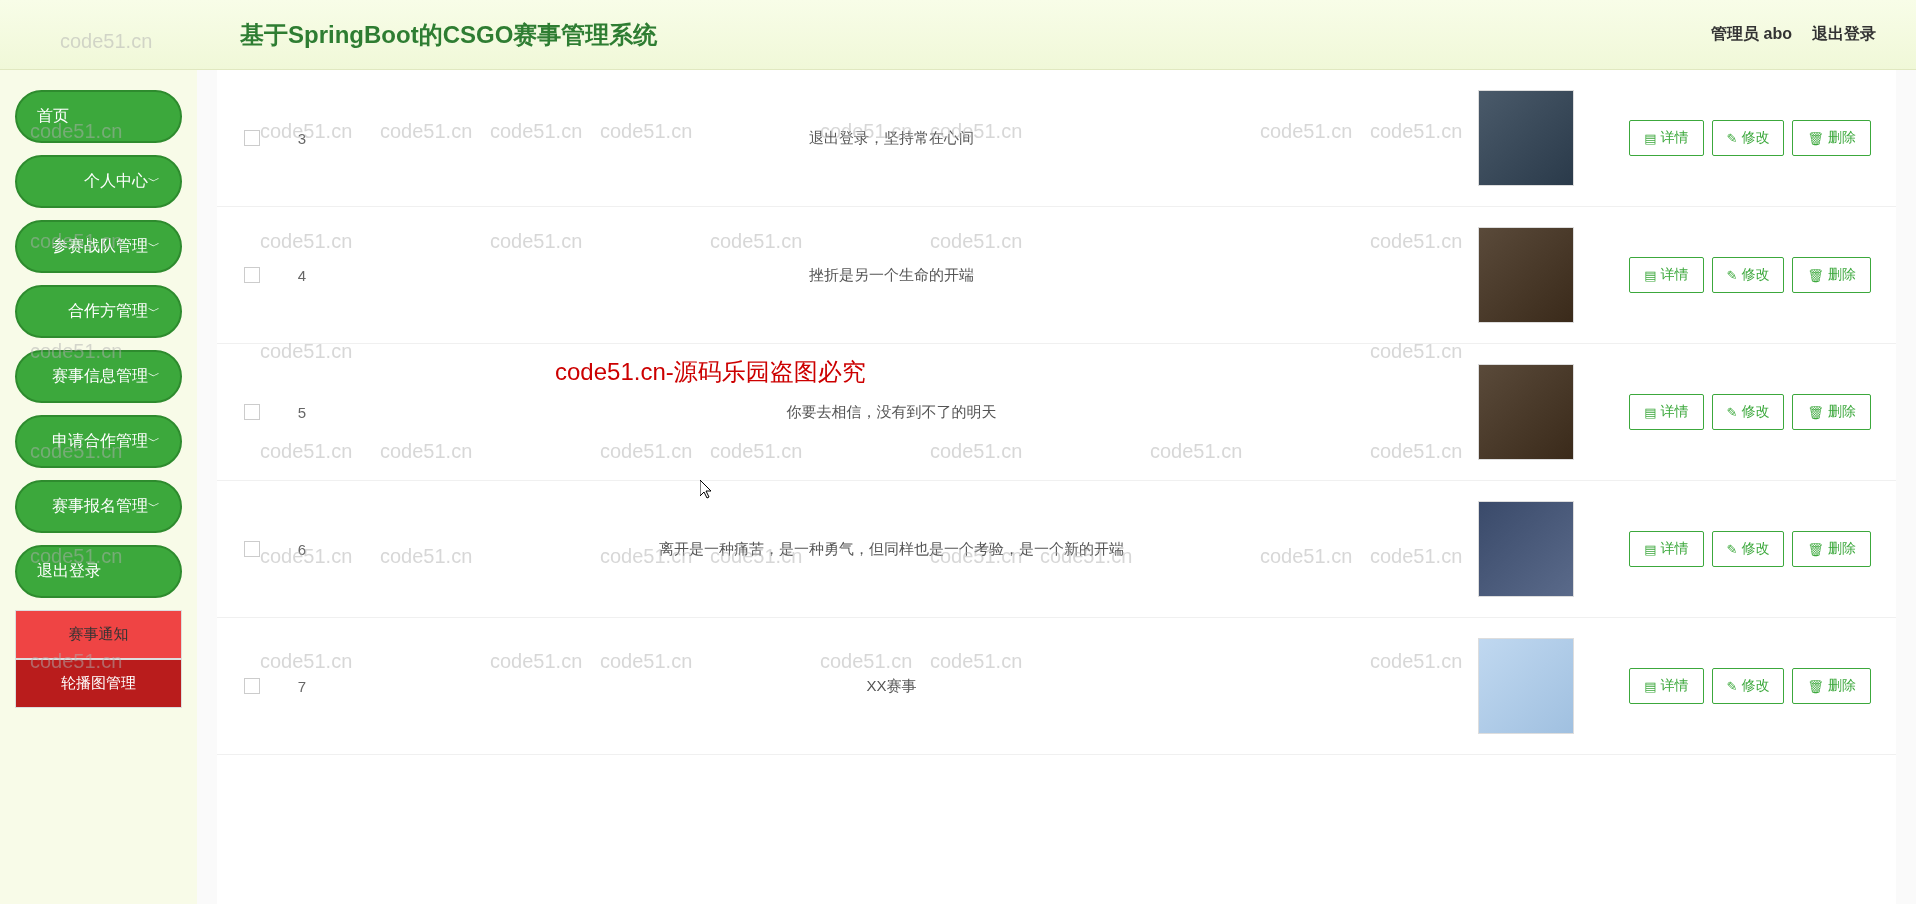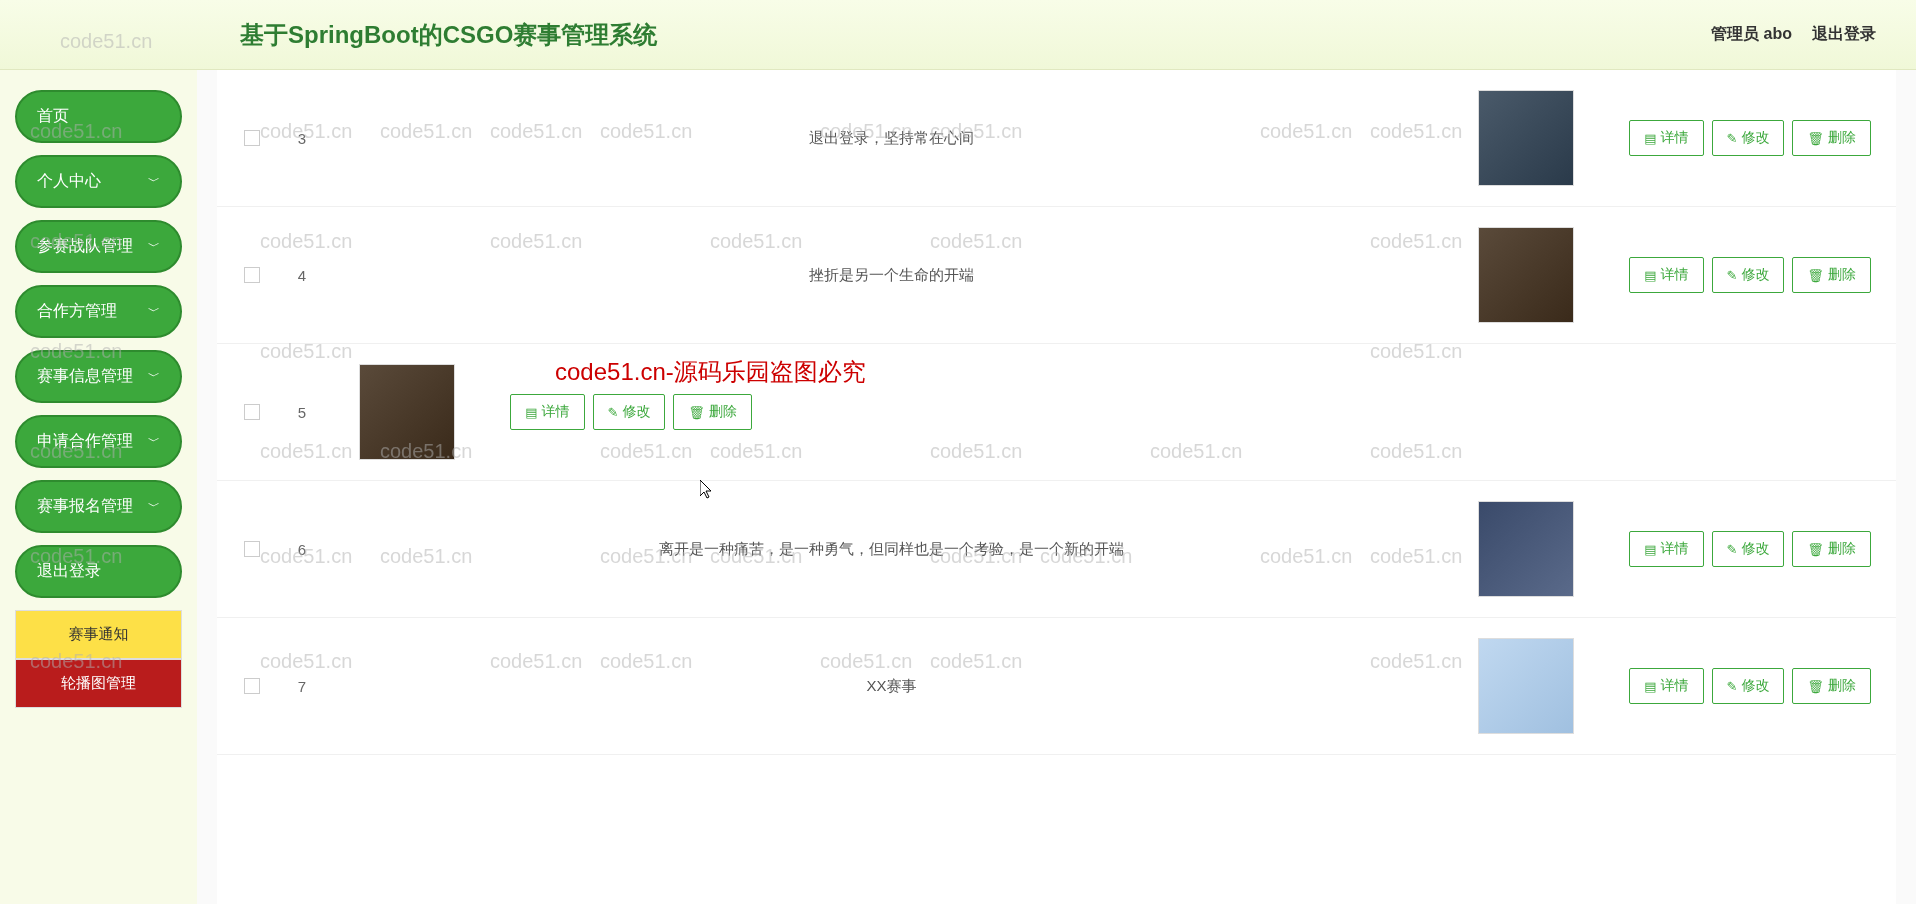--- a/index.html
+++ b/index.html
@@ -41,29 +41,29 @@
       gap: 12px;
     }
     .menu-item {
       background: #3ca83c;
       color: white;
       padding: 14px 20px;
       border-radius: 30px;
       font-size: 16px;
       cursor: pointer;
       display: flex;
-      justify-content: space-between;
+      justify-content: flex-end;
       align-items: center;
       border: 2px solid #2e8b2e;
     }
     .menu-item.no-arrow { justify-content: flex-start; }
     .menu-arrow { font-size: 12px; }
     .submenu { margin-top: 0; }
     .submenu-item {
-      background: #fde047;
+      background: #ef4444;
       color: #333;
       padding: 14px 20px;
       font-size: 15px;
       cursor: pointer;
       text-align: center;
       border: 1px solid #ddd;
     }
     .submenu-item.active {
       background: #b91c1c;
       color: white;
@@ -255,20 +255,21 @@
               <span>删除</span>
             </button>
         </div>
       </div>
 
       <div class="table-row">
         <div class="col-checkbox">
             <div class="checkbox"></div>
           </div>
         <div class="col-index">5</div>
+        <div class="col-title">你要去相信，没有到不了的明天</div>
         <div class="col-image">
             <div class="thumb img-5"></div>
           </div>
         <div class="col-actions">
           <button class="action-btn">
               <span class="btn-icon">▤</span>
               <span>详情</span>
             </button>
           <button class="action-btn">
               <span class="btn-icon">✎</span>

